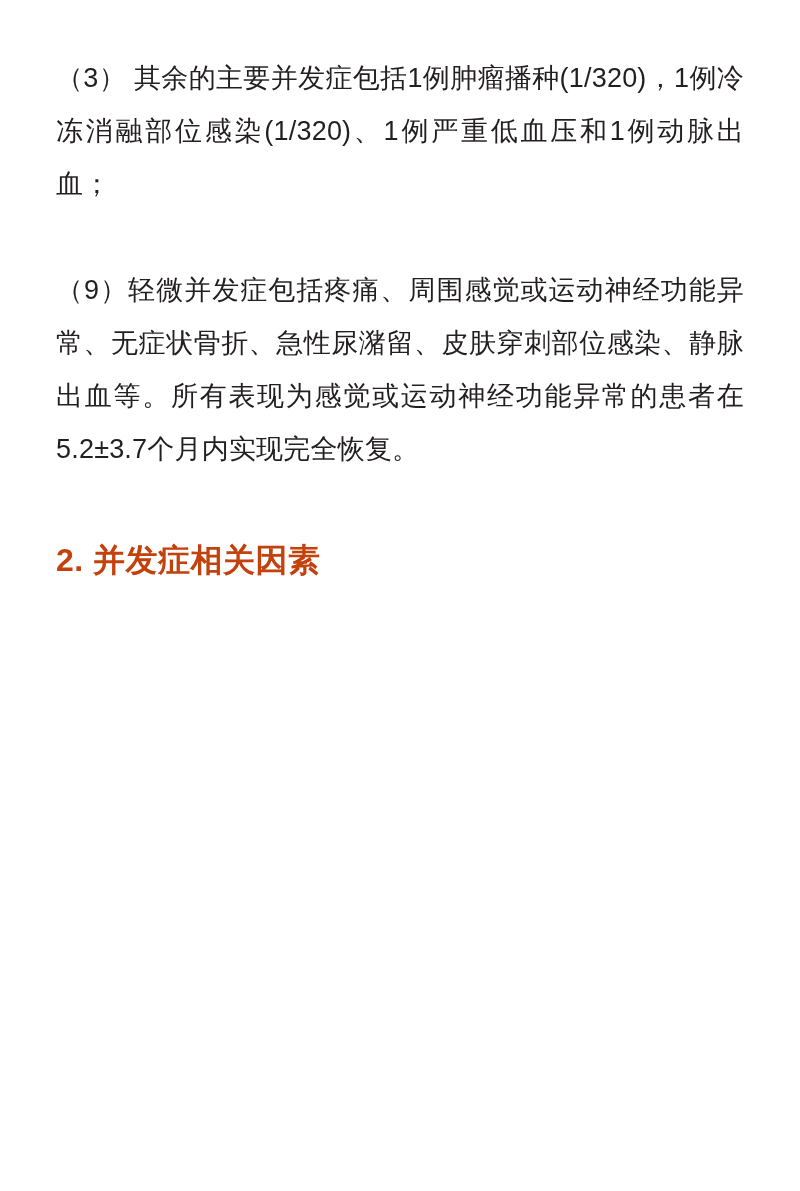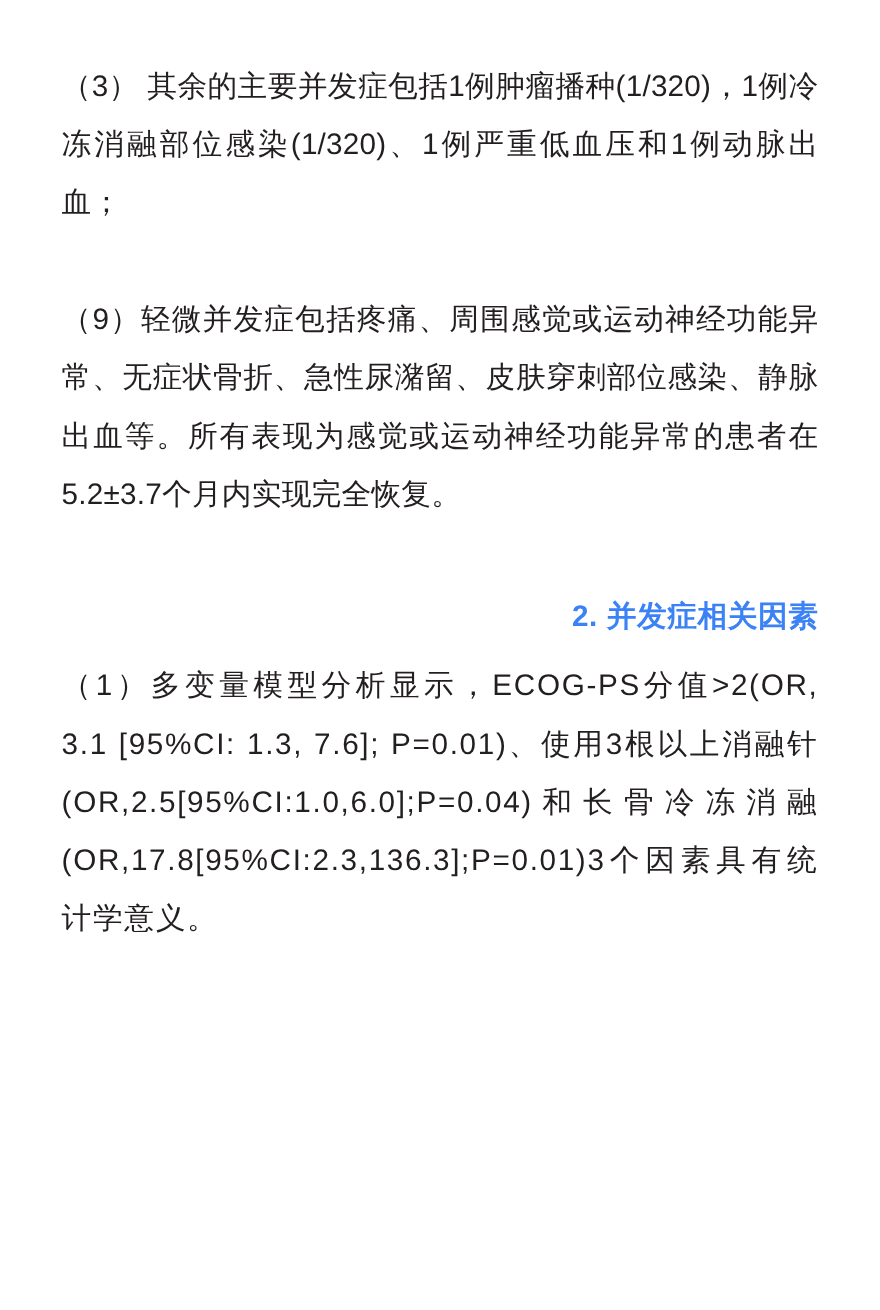--- a/index.html
+++ b/index.html
@@ -27,27 +27,26 @@
     color: #231f20;
     letter-spacing: 0.2px;
     text-align: justify;
     text-justify: inter-character;
     margin: 0;
   }
   .para + .para {
     margin-top: 53px;
   }
   .section-heading {
-    font-size: 27px;
+    font-size: 32px;
     line-height: 53px;
     font-weight: bold;
-    color: #3b82f6;
+    color: #c2410c;
     letter-spacing: 0.5px;
     margin: 0;
-    text-align: right;
   }
   .gap-before-heading {
     margin-top: 58px;
   }
   .gap-after-heading {
     margin-top: 10px;
   }
   .spaced {
     letter-spacing: 1.5px;
   }
@@ -56,15 +55,14 @@
 <body>
 
 <div class="page">
 
   <p class="para">（3） 其余的主要并发症包括1例肿瘤播种(1/320)，1例冷冻消融部位感染(1/320)、1例严重低血压和1例动脉出血；</p>
 
   <p class="para">（9）轻微并发症包括疼痛、周围感觉或运动神经功能异常、无症状骨折、急性尿潴留、皮肤穿刺部位感染、静脉出血等。所有表现为感觉或运动神经功能异常的患者在5.2±3.7个月内实现完全恢复。</p>
 
   <h2 class="section-heading gap-before-heading">2. 并发症相关因素</h2>
 
-  <p class="para gap-after-heading spaced">（1）多变量模型分析显示，ECOG-PS分值&gt;2(OR, 3.1 [95%CI: 1.3, 7.6]; P=0.01)、使用3根以上消融针(OR,2.5[95%CI:1.0,6.0];P=0.04)和长骨冷冻消融(OR,17.8[95%CI:2.3,136.3];P=0.01)3个因素具有统计学意义。</p>
 
 </div>
 
 </body></html>

